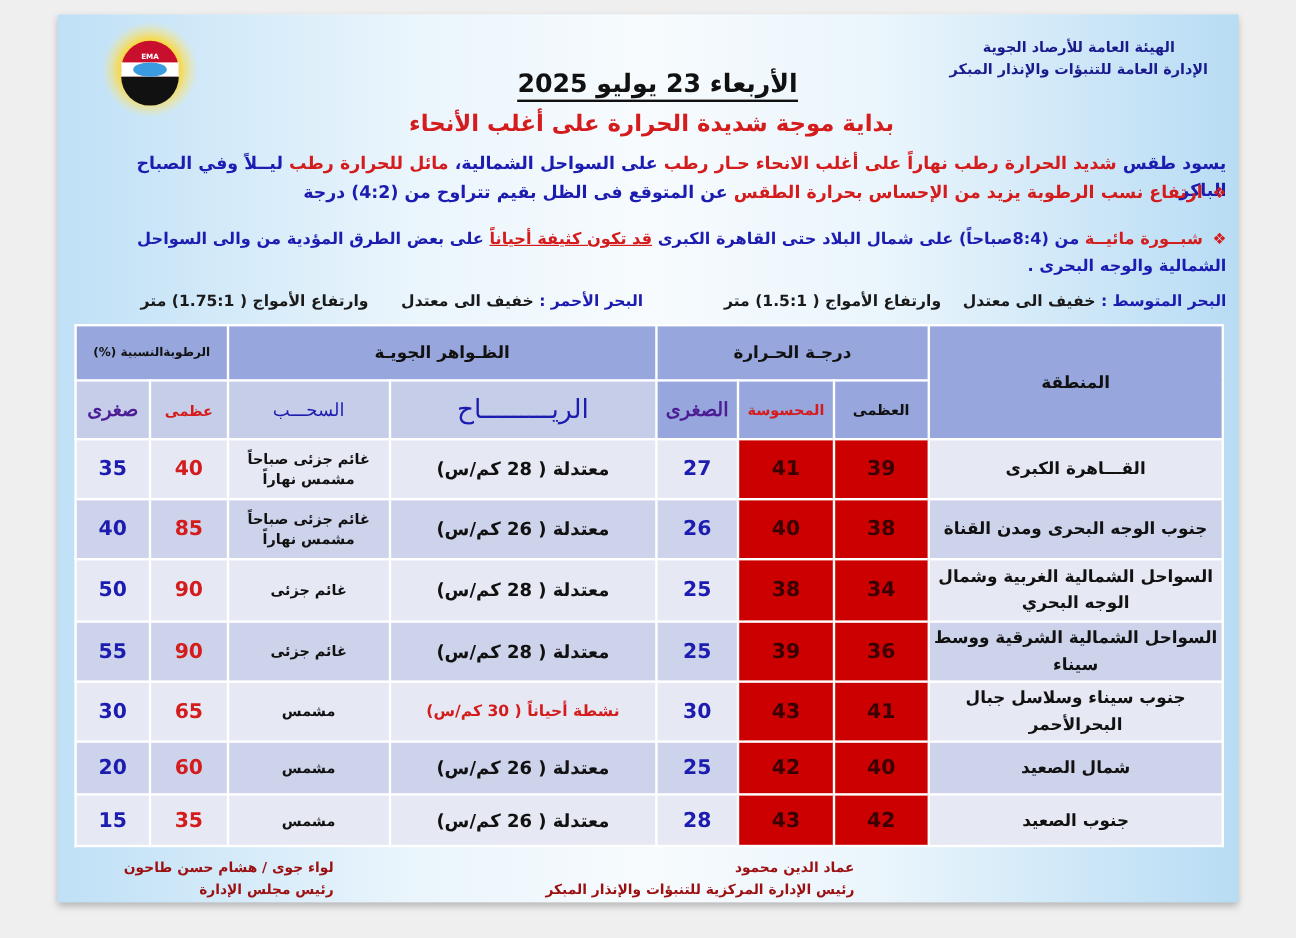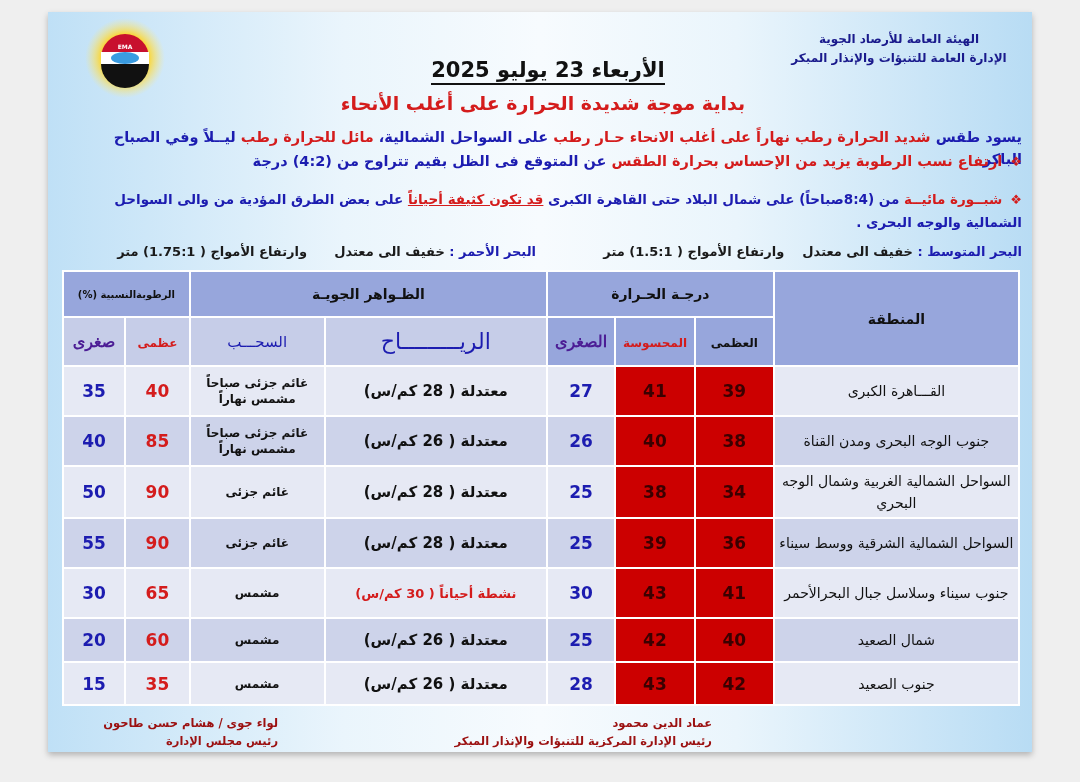--- a/index.html
+++ b/index.html
@@ -25,21 +25,21 @@
   .sea { top: 232px; font-size: 13px; font-weight: bold; color: #1a1a1a; white-space: nowrap; }
   .sea .lbl { color: #1c1cb0; }
 
   table.fc { position: absolute; left: 14px; top: 258px; width: 958px; border-collapse: collapse; direction: rtl; }
   table.fc td, table.fc th { border: 2px solid #ffffff; text-align: center; vertical-align: middle; }
   .hdr { background: #97a6dc; font-weight: bold; font-size: 14px; color: #111; }
   .sub { background: #c6cde8; }
   .row-a td { background: #e6e9f4; }
   .row-b td { background: #cdd3ea; }
   table.fc td.hot { background: #cc0000 !important; color: #3a0000; font-weight: bold; font-size: 17px; }
-  .region { font-weight: normal; font-size: 14px; color: #111; line-height: 22px; }
+  .region { font-weight: bold; font-size: 14px; color: #111; line-height: 22px; }
   .num-blue { color: #1c1cb0; font-weight: bold; font-size: 17px; }
   .num-red { color: #d41c1c; font-weight: bold; font-size: 17px; }
   .wind { font-weight: bold; font-size: 15px; color: #111; }
   .wind.alert { color: #d41c1c; font-size: 13px; }
   .cloud { font-weight: bold; font-size: 12px; color: #111; line-height: 16px; }
   .h-blue { color: #4c1d95; font-size: 16px; font-weight: bold; font-family: Liberation Serif, serif; }
   .h-red { color: #d41c1c; font-size: 12px; font-weight: bold; }
   .h-dark { color: #111; font-size: 12px; font-weight: bold; }
   .h-big { color: #1c1cb0; font-size: 22px; font-weight: normal; }
   .h-mid { color: #1c1cb0; font-size: 15px; font-weight: normal; }

